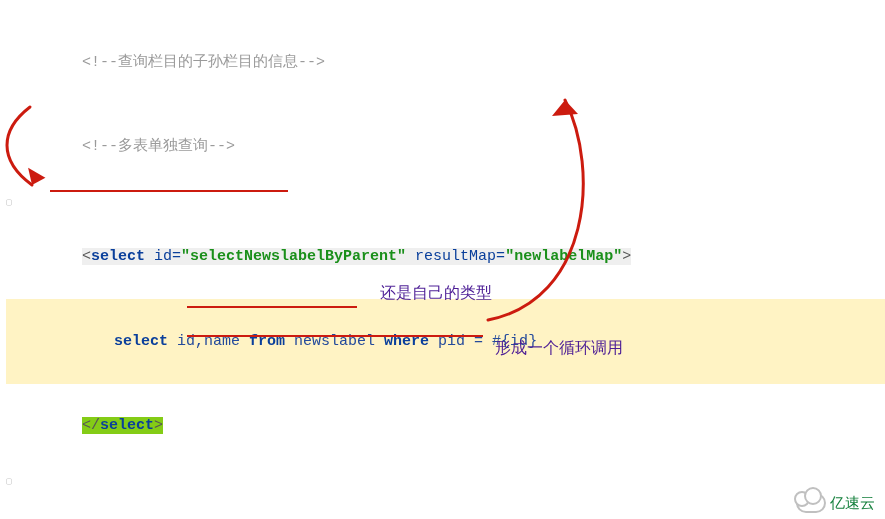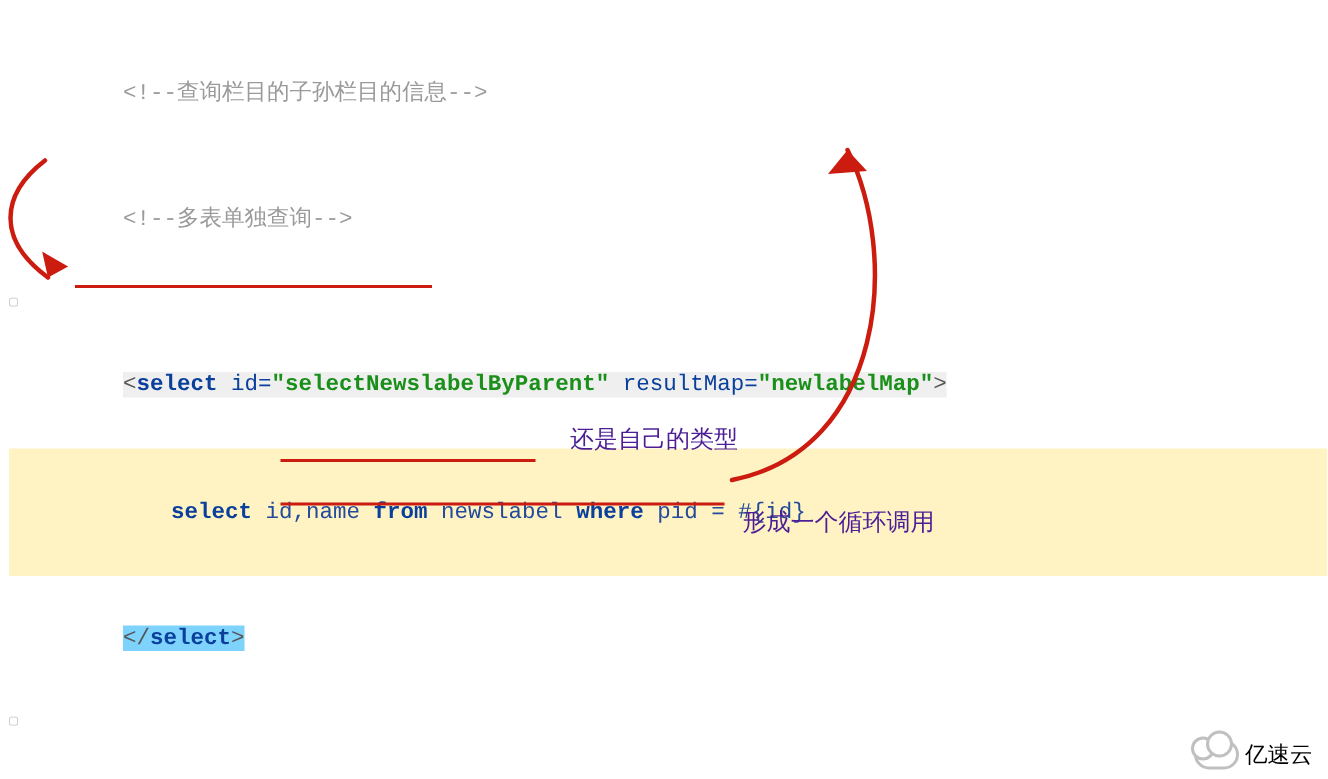--- a/index.html
+++ b/index.html
@@ -32,21 +32,21 @@
     color: #d0d0d0;
     font-size: 11px;
   }
   .fold::before {
     content: "▢";
     color: #c8c8c8;
     font-size: 10px;
   }
   .hl-yellow { background: #fff3c4; }
   .hl-grey   { background: #efefef; }
-  .hl-grey2  { background: #7dd3fc; text-align: center; }
+  .hl-grey2  { background: #84cc16; text-align: center; }
 
   
   .b  { color: #0a3f9b; font-weight: bold; }   
   .a  { color: #0a3f9b; margin-top: 29px; }                      
   .g  { color: #1a8f1a; font-weight: bold; }  
   .p  { color: #555; }                         
   .cmt{ color: #9a9a9a; }  
   .kw { color: #0a3f9b; font-weight: bold; }   
   .bl { color: #244a9b; }   
 
@@ -77,21 +77,21 @@
     stroke-width: 3;
     fill: none;
     stroke-linecap: round;
   }
   svg.anno .head { fill: #cc1b0f; stroke: none; }
 
   
   .wm {
     position: absolute;
     right: 10px; bottom: 6px;
-    color: #000000;
+    color: #15803d;
     font-family: Liberation Sans, sans-serif;
     font-size: 15px;
     display: flex;
     align-items: center;
     gap: 4px;
   }
   .wm .cloud {
     width: 26px; height: 16px;
     border: 2px solid #c0c0c0;
     border-radius: 10px;

